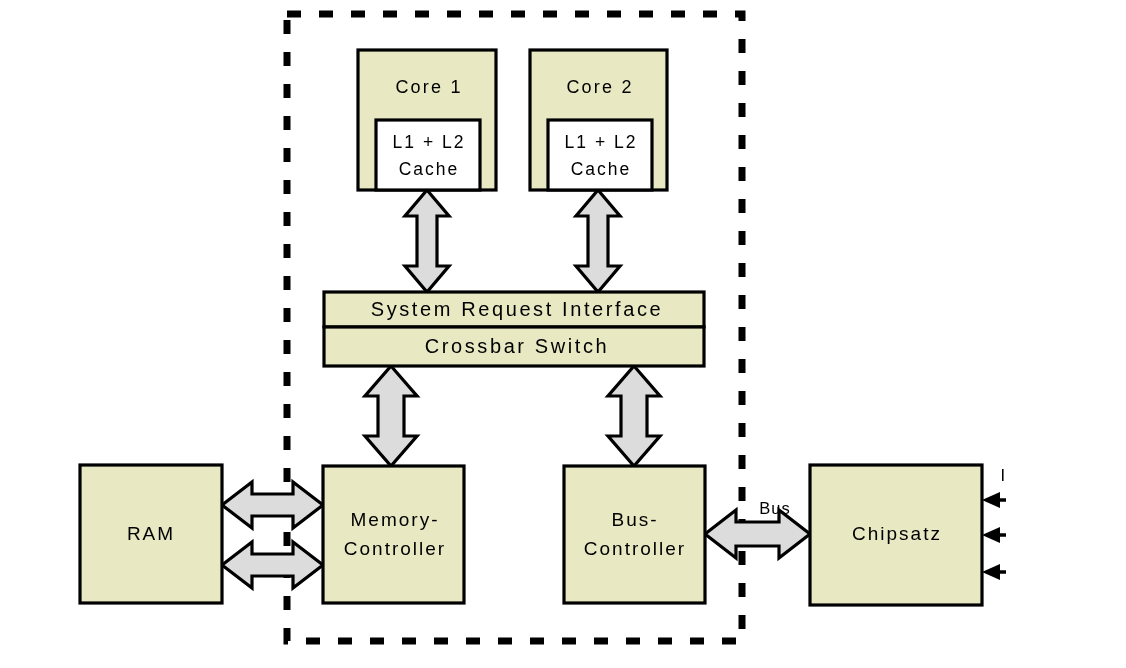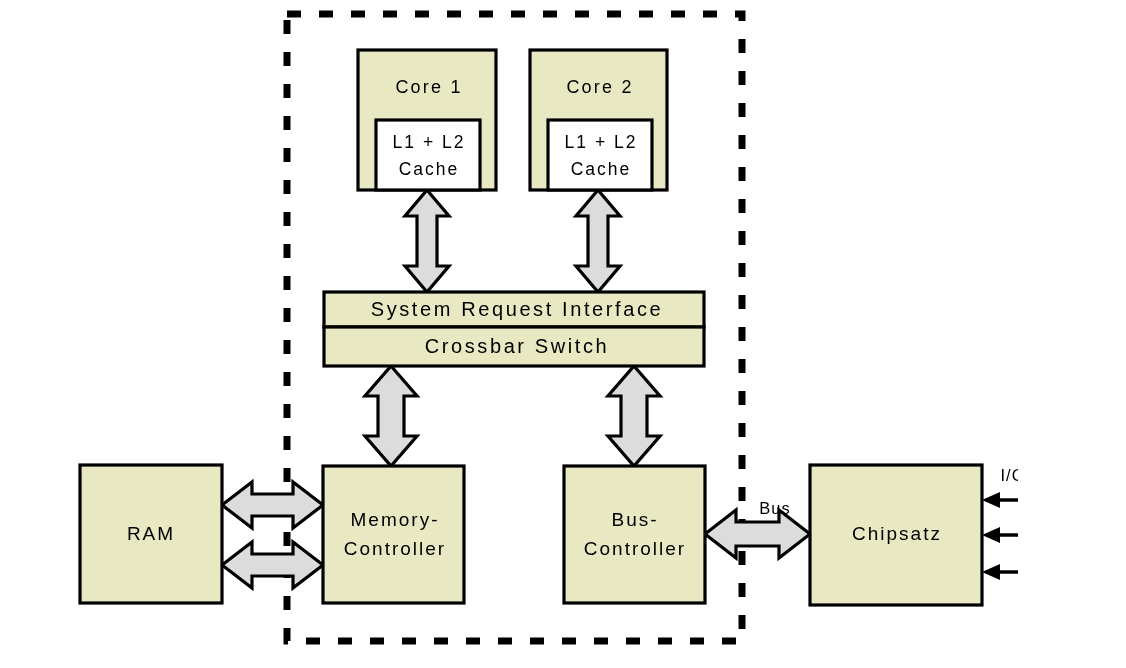--- a/index.html
+++ b/index.html
@@ -1,17 +1,17 @@
 <!DOCTYPE html>
 <html><head>
 <meta charset="utf-8">
 <style>
   html,body{margin:0;padding:0;background:#ffffff;}
   #stage{position:relative;width:1006px;height:668px;background:#ffffff;
-         font-family:"Liberation Sans","DejaVu Sans",sans-serif;overflow:hidden;padding-left:12px;}
+         font-family:"Liberation Sans","DejaVu Sans",sans-serif;overflow:hidden;}
   svg.layer{position:absolute;left:0;top:0;width:1126px;height:668px;}
   .blk-txt{font-family:"Liberation Sans","DejaVu Sans",sans-serif;
            fill:#000;text-anchor:middle;dominant-baseline:middle;}
   .t18{font-size:18px;letter-spacing:2.2px;}
   .t17{font-size:17.5px;letter-spacing:2.0px;}
   .t20{font-size:20px;letter-spacing:2.6px;}
   .t19{font-size:19px;letter-spacing:2.0px;}
   .t16{font-size:16.5px;letter-spacing:1.0px;}
   .box{fill:#E8E8C3;stroke:#000;stroke-width:3.2;}
   .boxw{fill:#FFFFFF;stroke:#000;stroke-width:3.2;}

